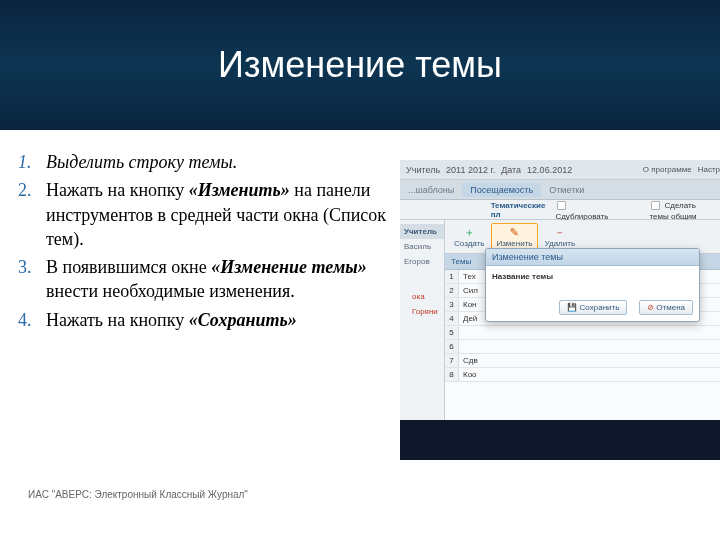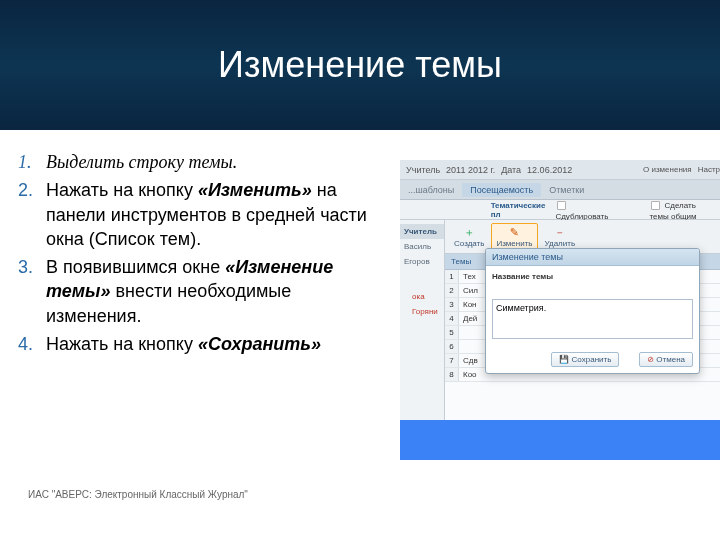--- a/index.html
+++ b/index.html
@@ -56,41 +56,41 @@
     position: absolute;
     left: 0;
     color: #2a6ba8;
     font-size: 18px;
   }
   .steps li:first-child {
     font-style: italic;
     font-family: "Times New Roman", serif;
   }
   .steps li.normal {
-    font-family: Liberation Sans, sans-serif;
+    font-family: Liberation Serif, serif;
     font-style: normal;
   }
   .steps em {
     font-style: italic;
   }
   .steps strong { font-weight: bold; }
   .footer {
     position: absolute;
     bottom: 40px;
     left: 28px;
     font-size: 10px;
     color: #666;
   }
   .mock {
     position: absolute;
     right: 0;
     top: 160px;
     width: 320px;
     height: 300px;
-    background: #3b82f6;
+    background: #0f172a;
     font-size: 9px;
     color: #333;
     overflow: hidden;
   }
   .mock-top {
     height: 20px;
     background: #dfe6ec;
     border-bottom: 1px solid #c5ced6;
     display: flex;
     align-items: center;
@@ -216,35 +216,35 @@
     border-bottom: 1px solid #a5bdd0;
     border-radius: 3px 3px 0 0;
   }
   .dialog-body {
     padding: 6px;
   }
   .dialog-label {
     font-size: 8px;
     color: #333;
     font-weight: bold;
-    margin-bottom: 18px;
+    margin-bottom: 8px;
   }
   .dialog-input {
     width: 100%;
     height: 40px;
     border: 1px solid #b0c0d0;
     padding: 3px;
     font-size: 9px;
     resize: none;
     font-family: Arial;
   }
   .dialog-buttons {
     display: flex;
     justify-content: flex-end;
-    gap: 20px;
+    gap: 12px;
     padding: 5px 6px 6px;
   }
   .dbtn {
     font-size: 8px;
     padding: 2px 7px;
     border: 1px solid #a5bdd0;
     background: linear-gradient(180deg, #fff, #e5ecf2);
     border-radius: 2px;
     color: #3a5a7a;
   }
@@ -273,21 +273,21 @@
 
   <div class="footer">ИАС "АВЕРС: Электронный Классный Журнал"</div>
 
   <div class="mock">
     <div class="mock-top">
       <span>Учитель</span>
       <span>2011 2012 г.</span>
       <span>Дата</span>
       <span>12.06.2012</span>
       <span style="flex:1"></span>
-      <span class="right-links">О изменения</span>
+      <span class="right-links">О программе</span>
       <span class="right-links">Настр</span>
     </div>
     <div class="mock-tabs">
       <div class="mock-tab">...шаблоны</div>
       <div class="mock-tab active">Посещаемость</div>
       <div class="mock-tab">Отметки</div>
     </div>
 
     <div style="display:flex; height:20px; background:#eef2f5; border-bottom:1px solid #c5ced6; align-items:center; padding:0 6px; gap:10px;">
       <span style="font-size:12px; color:#3a5a7a;margin-top:33px;">Копировать</span>
@@ -356,21 +356,20 @@
           <div class="theme-row">
               <div class="num">8</div>
               <div class="txt">Коо</div>
             </div>
         </div>
 
         <div class="dialog">
           <div class="dialog-title">Изменение темы</div>
           <div class="dialog-body">
             <div class="dialog-label">Название темы</div>
-            <textarea class="dialog-input" style="">Симметрия.</textarea>
           </div>
           <div class="dialog-buttons">
             <button class="dbtn"><span style="color:#27ae60;">💾</span> <span>Сохранить</span></button>
             <button class="dbtn"><span style="color:#c0392b;">⊘</span> <span>Отмена</span></button>
           </div>
         </div>
 
       </div>
     </div>
   </div>

